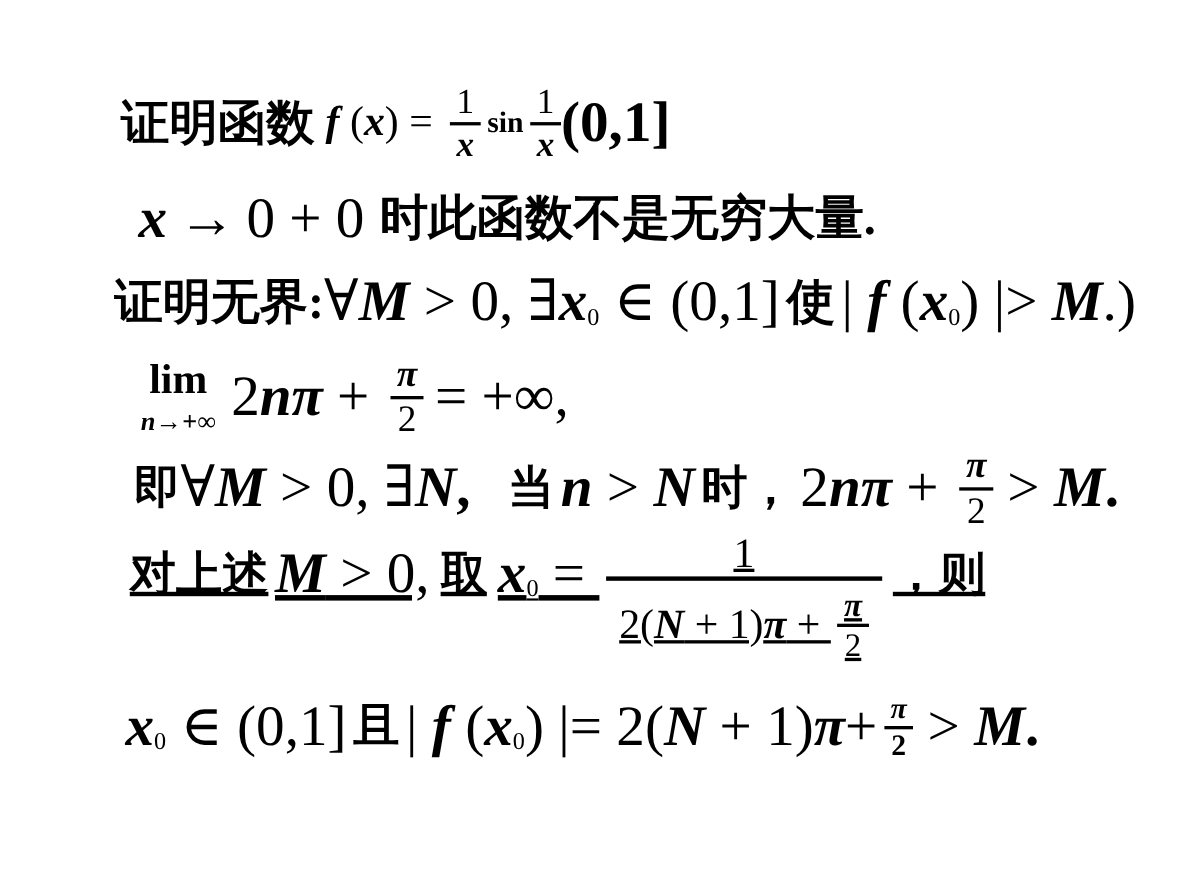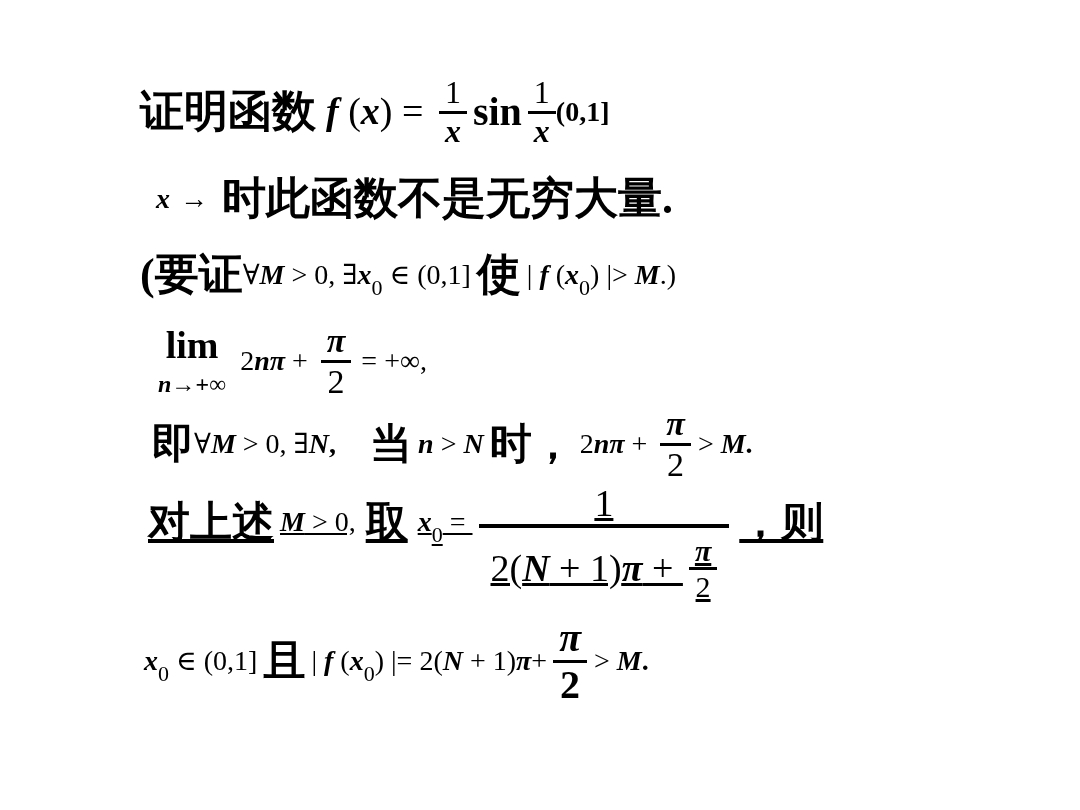--- a/index.html
+++ b/index.html
@@ -10,38 +10,37 @@
     background: #ffffff;
     color: #000000;
     font-family: "Liberation Serif", "DejaVu Serif", serif;
     overflow: hidden;
   }
   .row {
     position: absolute;
     display: flex;
     align-items: center;
     white-space: pre;
-    margin-left: 30px;
   }
   
   .cn { font-weight: bold; line-height: 1.15; }
   
   .mi { font-style: italic; font-weight: bold; line-height: 1.1; }
   
   .mr { font-style: normal; font-weight: normal; line-height: 1.1; }
   
   .mb { font-style: normal; font-weight: bold; line-height: 1.1; }
   .sub { font-size: 22px; position: relative; top: 13px; font-style: normal; font-weight: normal; }
   .frac { display: inline-flex; flex-direction: column; text-align: center; line-height: 1.15; }
   .frac > .num { padding: 0 6px; }
   .frac > .den { border-top: 3px solid #000; padding: 0 6px; }
   .frac > .denrow { border-top: 4px solid #000; display: flex; align-items: center; justify-content: center; padding: 6px 12px 0 12px; }
   .limstack { display: inline-flex; flex-direction: column; align-items: center; line-height: 1; justify-content: space-between; }
-  .f44{font-size:44px}.f42{font-size:42px}.f40{font-size:28px}.f38{font-size:38px}
-  .f36{font-size:40px}.f34{font-size:34px}.f32{font-size:32px}.f30{font-size:30px}
+  .f44{font-size:44px}.f42{font-size:42px}.f40{font-size:52px}.f38{font-size:38px}
+  .f36{font-size:27px}.f34{font-size:34px}.f32{font-size:32px}.f30{font-size:30px}
   .f24{font-size:24px}
   .ml6{margin-left:6px}.ml10{margin-left:10px}.ml14{margin-left:14px}.ml34{margin-left:34px}
 </style>
 </head>
 <body>
 
 <div class="slide">
 
   <div class="row" style="left:110px; top:62px; height:100px;">
     <span class="cn f44">证明函数</span>
@@ -57,25 +56,26 @@
     <span class="frac f32 ml6">
       <span class="num mr">1</span>
       <span class="den mi">x</span>
     </span>
     <span class="mb f40">(0,1]</span>
   </div>
 
   <div class="row" style="left:126px; top:170px; height:58px;">
     <span class="mi f40">x</span>
     <span class="mr f40 ml10">→</span>
+    <span class="mr f40 ml10">0 + 0</span>
     <span class="cn f44 ml14">时此函数不是无穷大量.</span>
   </div>
 
   <div class="row" style="left:104px; top:240px; height:70px;">
-    <span class="cn f44 ml6">(要证</span>
+    <span class="cn f44">证明无界:</span>
     <span class="mr f40">∀</span>
     <span class="mi f40">M</span>
     <span class="mr f40"> &gt; 0, </span>
     <span class="mr f40">∃</span>
     <span class="mi f40">x</span>
     <span class="sub">0</span>
     <span class="mr f40"> ∈ (0,1]</span>
     <span class="cn f44 ml6">使</span>
     <span class="mr f40 ml6">| </span>
     <span class="mi f40">f</span>

